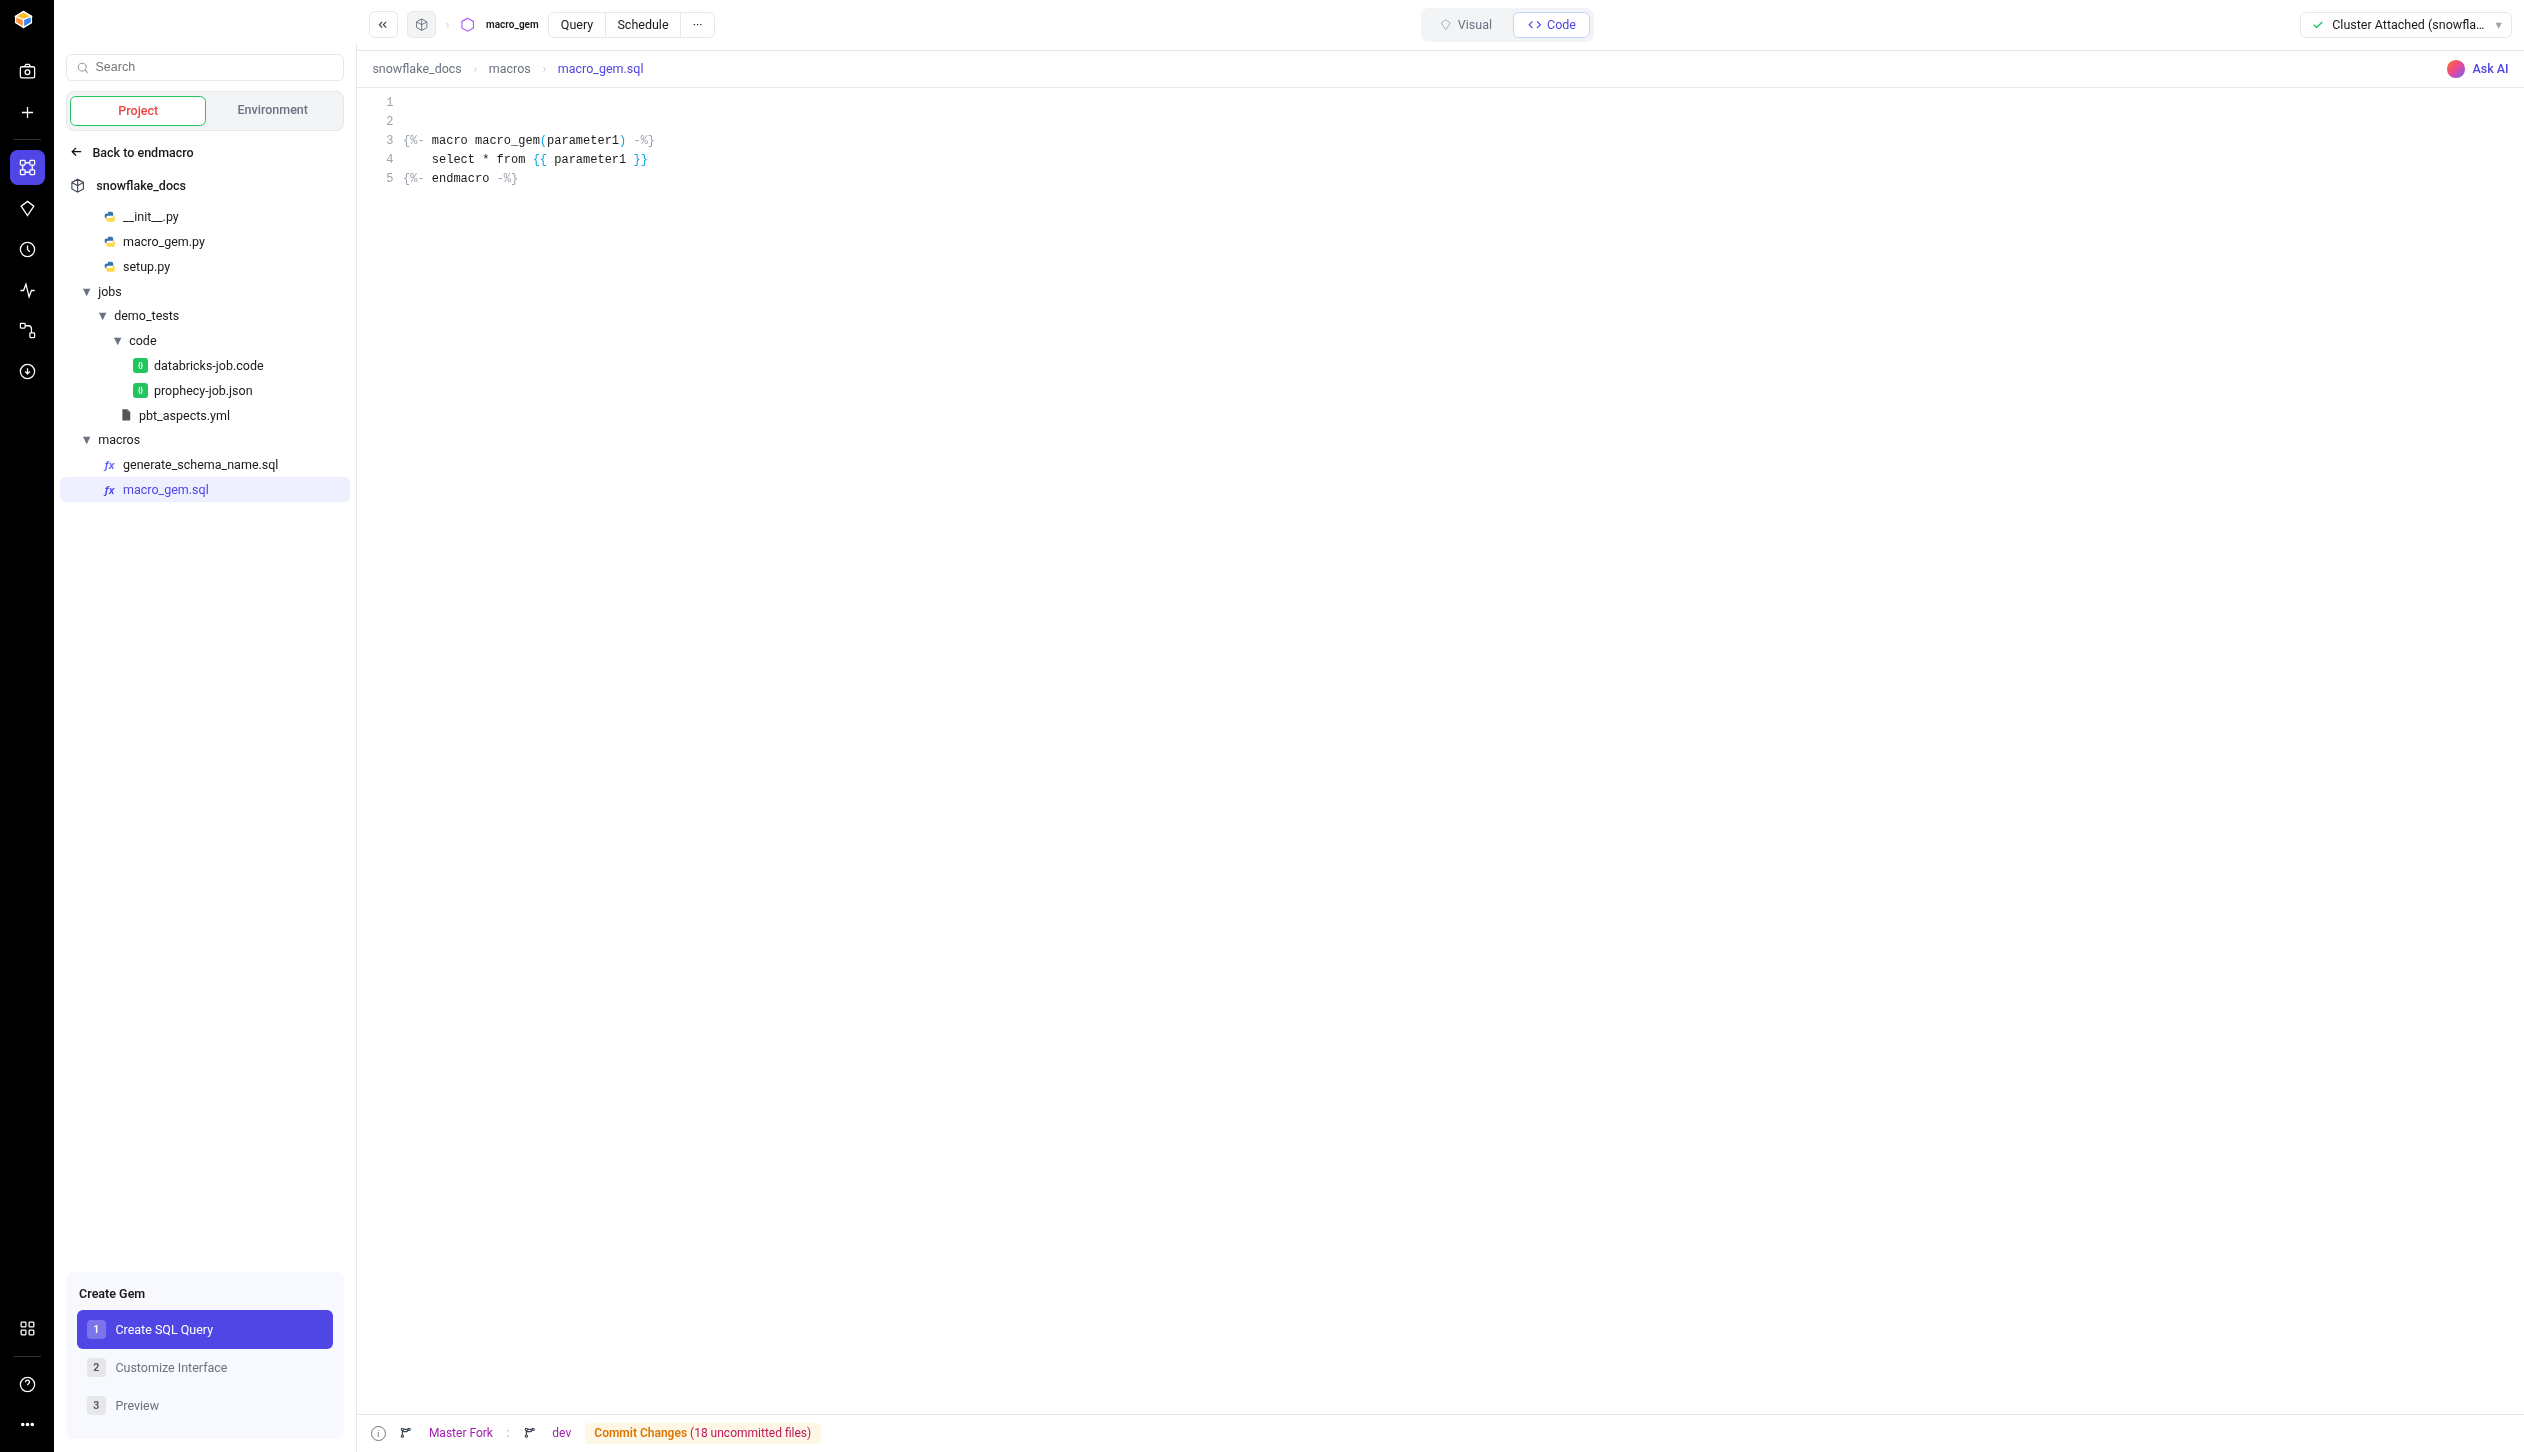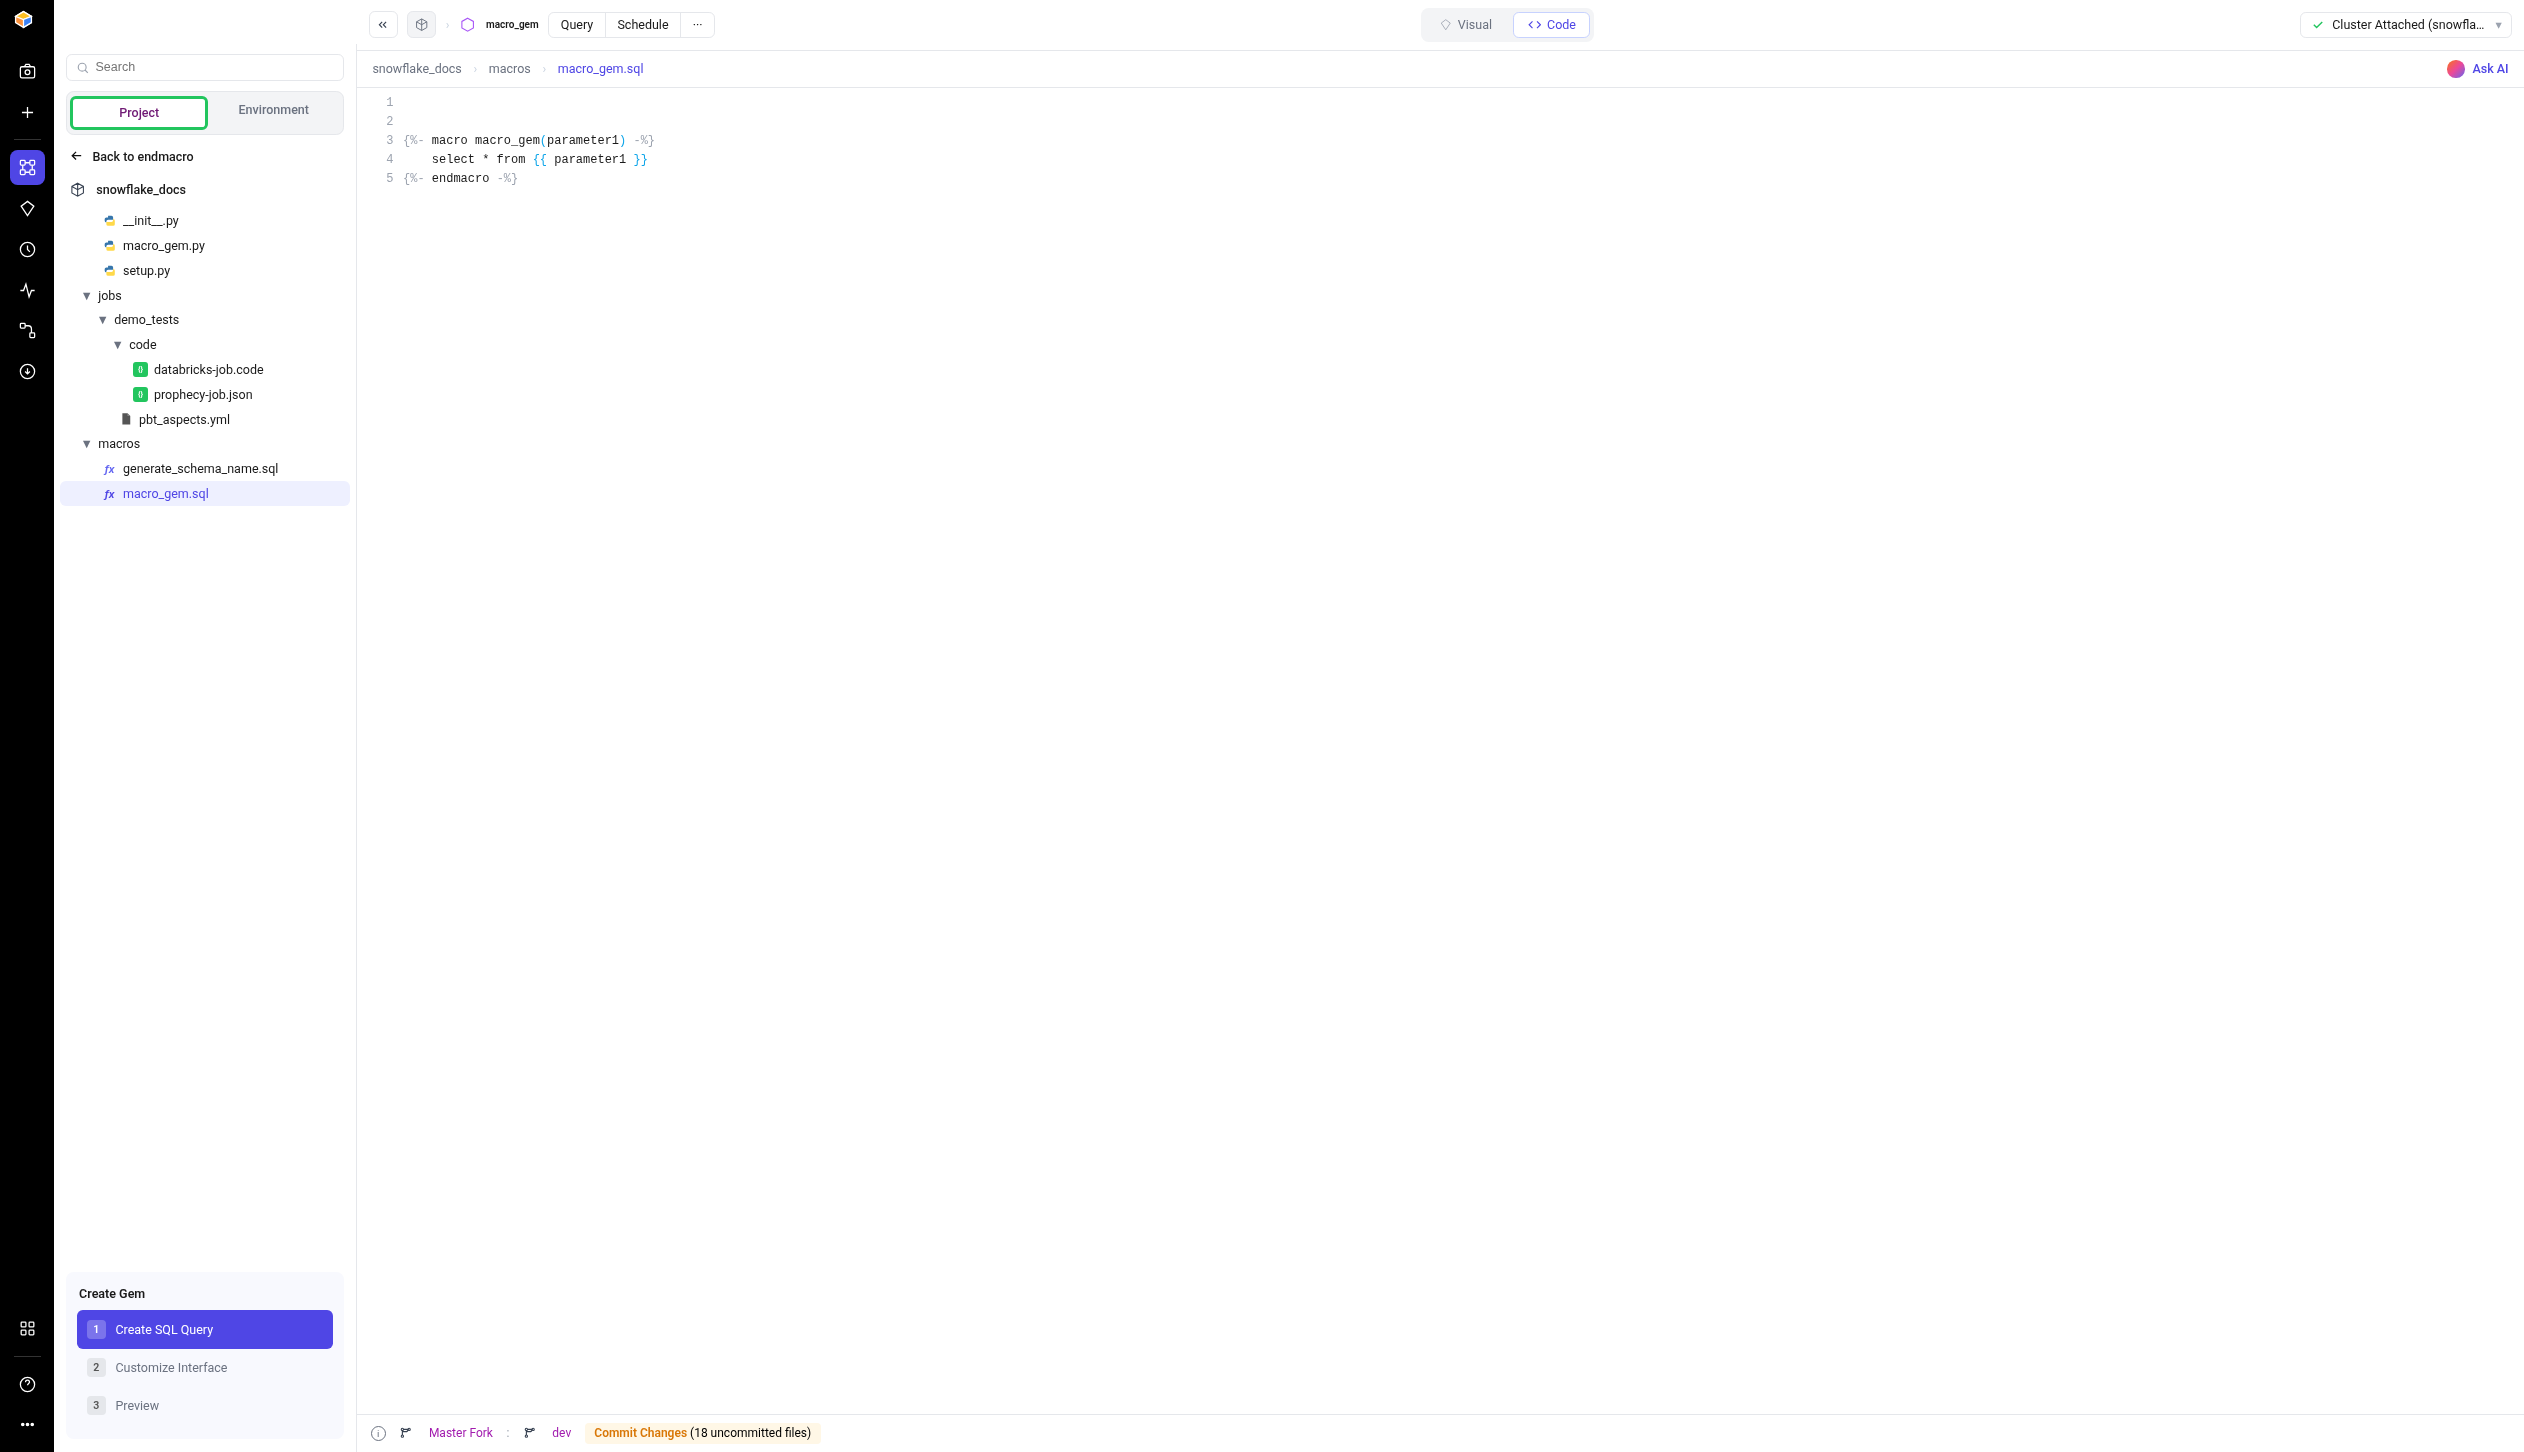--- a/index.html
+++ b/index.html
@@ -15,21 +15,21 @@
 .rail-spacer { flex: 1; }
 .rail svg { width: 19px; height: 19px; stroke: #fff; fill: none; stroke-width: 1.6; }
 
 
 .sidebar { width: 303px; border-right: 1px solid #e5e7eb; display: flex; flex-direction: column; margin-top: 44px; }
 .sb-search { padding: 9.6px 11.6px; }
 .sb-search-box { display: flex; align-items: center; gap: 5.8px; border: 1px solid #e5e7eb; border-radius: 5.8px; padding: 5.8px 9.6px; background: #fff; }
 .sb-search-box input { border: none; outline: none; flex: 1; font-size: 12.5px; }
 .sb-tabs { display: flex; padding: 0 11.6px; gap: 0; border: 1px solid #e5e7eb; margin: 0 11.6px; border-radius: 7.7px; background: #f3f4f6; padding: 3.9px; }
 .sb-tab { flex: 1; text-align: center; padding: 6.7px 0; border-radius: 5.8px; cursor: pointer; font-weight: 500; color: #6b7280; }
-.sb-tab.active { background: #fff; color: #701a75; border: 3px solid #22c55e; }
+.sb-tab.active { background: #fff; color: #ef4444; border: 1px solid #22c55e; }
 .sb-back { display: flex; align-items: center; gap: 7.7px; padding: 13.5px 15.4px 9.6px; cursor: pointer; font-weight: 500; }
 .sb-proj { display: flex; align-items: center; gap: 9.6px; padding: 7.7px 15.4px 9.6px; font-weight: 500; }
 .tree { flex: 1; overflow-y: auto; padding: 0 5.8px 9.6px; }
 .tree-row { display: flex; align-items: center; gap: 5.8px; padding: 4.8px 5.8px; border-radius: 5.8px; cursor: pointer; white-space: nowrap; }
 .tree-row.selected { background: #eef0ff; color: #4f46e5; }
 .tree-row.selected .fx-ic { color: #4f46e5; }
 .tree-toggle { width: 11.6px; height: 11.6px; display: flex; align-items: center; justify-content: center; color: #6b7280; }
 .tree-icon { width: 15.4px; height: 15.4px; display: flex; align-items: center; justify-content: center; flex-shrink: 0; }
 .json-ic { background: #22c55e; color: #fff; border-radius: 2.9px; font-size: 7.7px; font-weight: bold; display:flex;align-items:center;justify-content:center; }
 .fx-ic { font-style: italic; font-weight: 600; color: #6366f1; font-size: 11.6px; }
@@ -70,21 +70,21 @@
 .gutter { width:46px; text-align:right; color:#9ca3af; padding: 5.8px 9.6px 5.8px 0; user-select:none; line-height: 19px; }
 .code { padding: 5.8px 0; line-height: 19px; white-space: pre; }
 .tok-op { color:#9ca3af; }
 .tok-brace { color:#0ea5e9; }
 
 
 .statusbar { display:flex; align-items:center; gap:13.5px; border-top:1px solid #e5e7eb; padding: 7.7px 13.5px; font-size: 12px; }
 .sb-info-ic { width:15.4px; height:15.4px; border:1.4px solid #6b7280; border-radius:50%; display:flex;align-items:center;justify-content:center; font-size:9.6px; color:#6b7280; }
 .branch { display:flex; align-items:flex-start; gap:16px; color:#a21caf; }
 .commit { background:#fff7e6; color:#d97706; padding:3.9px 9.6px; border-radius:3.9px; font-weight:500; }
-.commit .muted { color:#000000; font-weight:400; }
+.commit .muted { color:#be185d; font-weight:400; }
 
 svg { display:block; }
 </style>
 </head>
 <body>
 
 <div class="app">
 
   <div class="rail">
     <div class="rail-logo">

